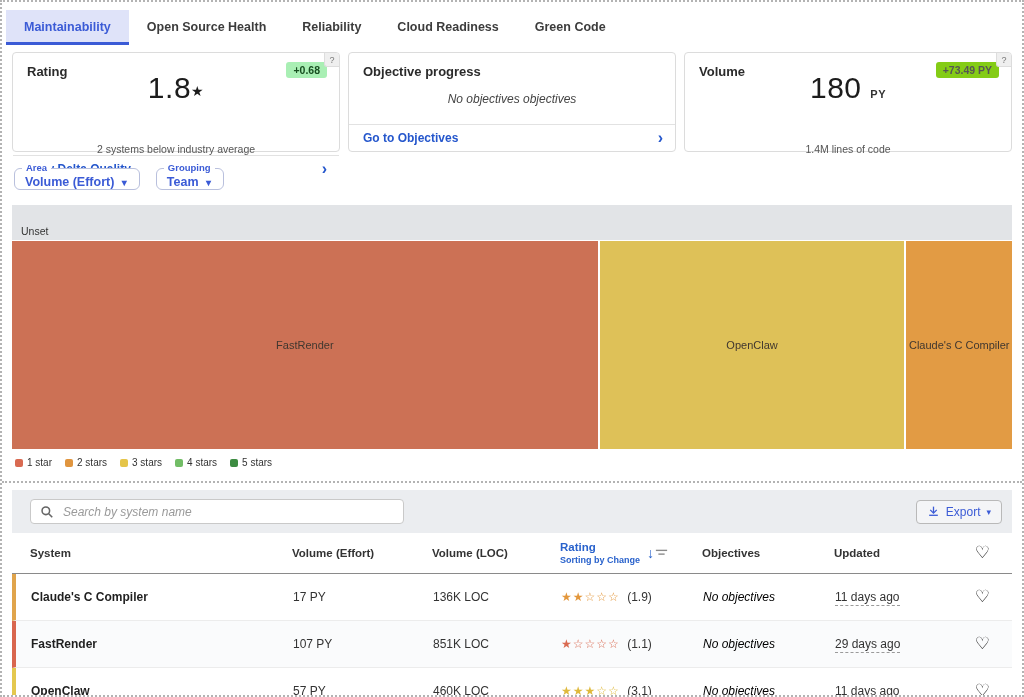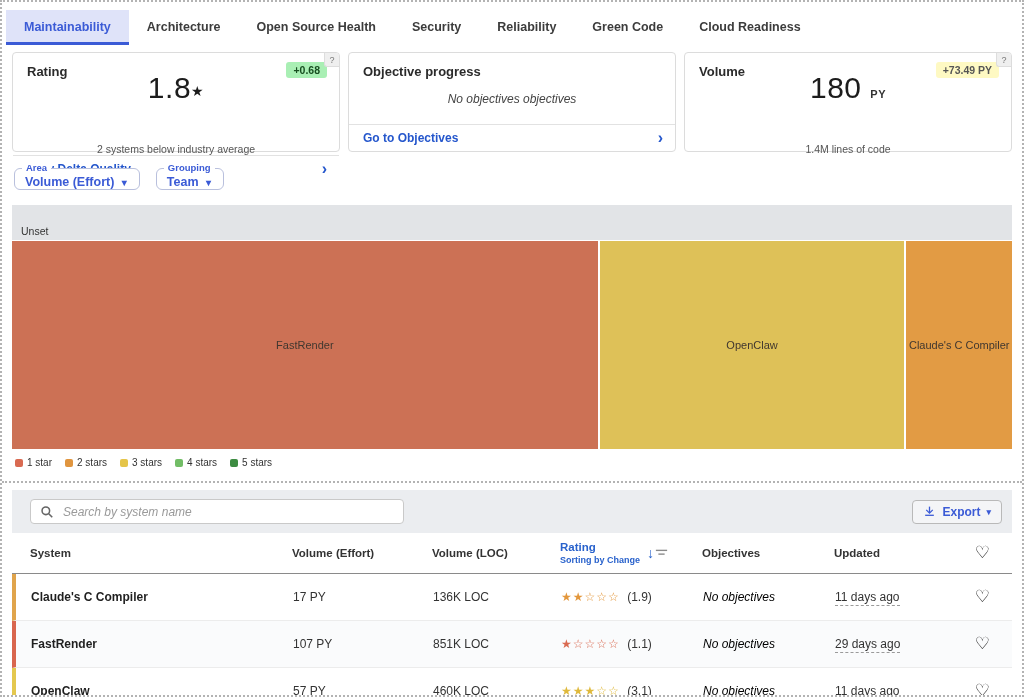--- a/index.html
+++ b/index.html
@@ -27,21 +27,21 @@
   .cards { display:flex; gap:8px; padding:0 10px; margin-top:7px; }
   .card {
     flex:1; border:1px solid #dcdcdc; border-radius:4px;
     height:100px; position:relative; display:flex; flex-direction:column;
     background:#fff;
   }
   .card-head { display:flex; justify-content:space-between; align-items:flex-start; padding:11px 12px 0 14px; }
   .card-title { font-size:13px; font-weight:bold; color:#2b2b2b; }
   .badge { font-size:10.5px; font-weight:bold; padding:2px 7px; border-radius:3px; margin-top:-2px; }
   .badge.green { background:#a9efb4; color:#174d20; }
-  .badge.gray { background:#fef9c3; color:#555;margin-left:12px; }
+  .badge.gray { background:#84cc16; color:#555;margin-left:12px; }
   .help-tag {
     position:absolute; top:0; right:0; width:15px; height:14px;
     background:#efefef; border-left:1px solid #ddd; border-bottom:1px solid #ddd;
     border-radius:0 3px 0 3px; font-size:9px; color:#777;
     display:flex; align-items:center; justify-content:center; cursor:pointer;
   }
   .card-body { flex:1; display:flex; flex-direction:column; align-items:center; justify-content:center; margin-top:-6px;gap:36px; }
   .big-val { font-size:30px; color:#1c1c1c; letter-spacing:0.5px; line-height:1; }
   .big-val .mini-star { font-size:14px; vertical-align:2px; }
   .big-val .unit { font-size:11px; font-weight:bold; color:#333; }
@@ -91,21 +91,21 @@
     width:374px; height:25px; background:#fff; border:1px solid #c9c9c9; border-radius:4px;
     display:flex; align-items:center; padding:0 9px; gap:9px;
   }
   .searchbox input {
     border:none; outline:none; flex:1; font-size:12px; font-style:italic;
     font-family:"Liberation Sans", sans-serif; color:#444; background:transparent;
   }
   .searchbox input::placeholder { color:#9a9a9a; font-style:italic; }
   .export-btn {
     display:flex; align-items:center; gap:6px; border:1px solid #b9b9b9; border-radius:4px;
-    background:#f4f5f7; color:#3b5bd6; font-size:12px; font-weight:bold;
+    background:#f4f5f7; color:#3b5bd6; font-size:12px; font-weight:normal;
     padding:4px 10px; cursor:pointer; font-family:"Liberation Sans", sans-serif;
   }
   .export-btn .caret { font-size:9px; }
 
   
   .table { margin:0 10px; }
   .tgrid {
     display:grid;
     grid-template-columns: 262px 140px 128px 112px 30px 132px 142px 1fr;
     align-items:center;
@@ -125,26 +125,24 @@
   .td.sys { font-weight:bold; color:#1f1f1f; }
   .td .stars { font-size:12px; letter-spacing:1px; margin-right:4px; }
   .td.obj { font-style:italic; color:#000000; }
   .td .updated { border-bottom:1px dashed #9a9a9a; padding-bottom:1px; }
 </style>
 </head>
 <body>
 
 <div class="tabbar">
   <div class="tab active">Maintainability</div>
-  <div class="tab">Architecture</div>
   <div class="tab">Open Source Health</div>
-  <div class="tab">Security</div>
   <div class="tab">Reliability</div>
+  <div class="tab">Cloud Readiness</div>
   <div class="tab">Green Code</div>
-  <div class="tab">Cloud Readiness</div>
 </div>
 
 <div class="cards">
 
   <div class="card">
     <div class="help-tag">?</div>
     <div class="card-head">
       <span class="card-title">Rating</span>
       <span class="badge green">+0.68</span>
     </div>

